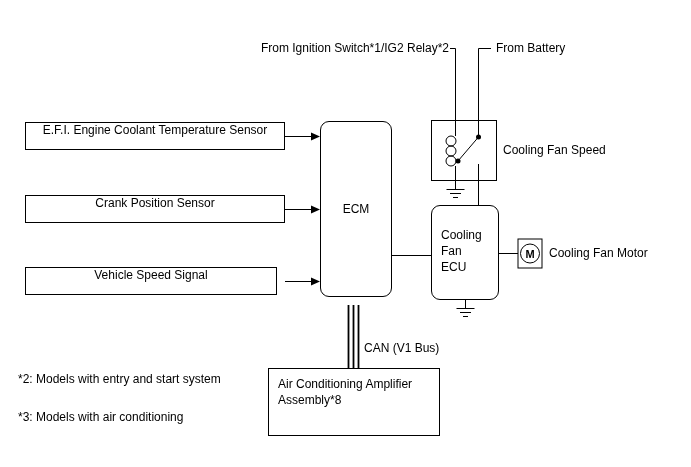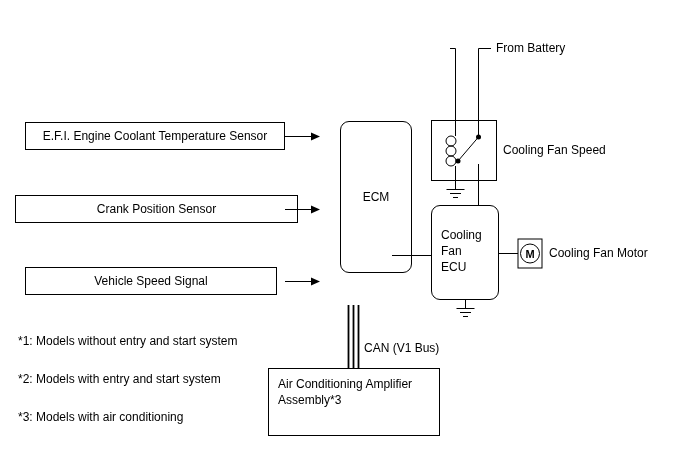--- a/index.html
+++ b/index.html
@@ -22,21 +22,20 @@
   }
   .box {
     position: absolute;
     border: 1px solid #000;
     background: transparent;
     font-size: 12px;
     color: #000;
   }
   .input-box {
     display: flex;
-    align-items: center;
     justify-content: center;
     text-align: center;
   }
   .rounded { border-radius: 9px; }
   .ecm-box {
     display: flex;
     align-items: center;
     justify-content: center;
   }
   .ecu-box {
@@ -128,48 +127,48 @@
 
       <g>
         <line x1="285" y1="281.5" x2="312" y2="281.5"></line>
         <polygon points="320,281.5 311,277.5 311,285.5" fill="#000" stroke="none"></polygon>
       </g>
     </g>
 
     <text x="530" y="257.5" text-anchor="middle" font-size="11" fill="#000">M</text>
   </svg>
 
+  <div class="label" style="right:242px; top:41px">From Ignition Switch*1/IG2 Relay*2</div>
   <div class="label" style="left:496px; top:41px">From Battery</div>
 
   <div class="box input-box" style="left:25px; top:122px; width:260px; height:28px">
     <span>E.F.I. Engine Coolant Temperature Sensor</span>
   </div>
-  <div class="box input-box" style="left:15px; top:195px; width:283px; height:28px">
+  <div class="box input-box" style="left:25px; top:195px; width:260px; height:28px">
     <span>Crank Position Sensor</span>
   </div>
   <div class="box input-box" style="left:25px; top:267px; width:252px; height:28px">
     <span>Vehicle Speed Signal</span>
   </div>
 
-  <div class="box ecm-box rounded" style="left:340px; top:121px; width:72px; height:152px">
+  <div class="box ecm-box rounded" style="left:320px; top:121px; width:72px; height:176px">
     <span>ECM</span>
   </div>
 
   <div class="box" style="left:431px; top:120px; width:66px; height:61px"></div>
   <div class="label" style="left:503px; top:143px">Cooling Fan Speed</div>
 
   <div class="box ecu-box rounded" style="left:431px; top:205px; width:68px; height:95px">
     <span>Cooling Fan ECU</span>
   </div>
 
   <div class="label" style="left:549px; top:246px">Cooling Fan Motor</div>
 
   <div class="label" style="left:364px; top:341px">CAN (V1 Bus)</div>
 
   <div class="box ac-box" style="left:268px; top:368px; width:172px; height:68px">
-    <span>Air Conditioning Amplifier Assembly*3</span>
+    <span>Air Conditioning Amplifier Assembly*8</span>
   </div>
 
-  <div class="label" style="left:18px; top:334px">*1: Models without entry and start system</div>
   <div class="label" style="left:18px; top:372px">*2: Models with entry and start system</div>
   <div class="label" style="left:18px; top:410px">*3: Models with air conditioning</div>
 
 </div>
 
 </body></html>

